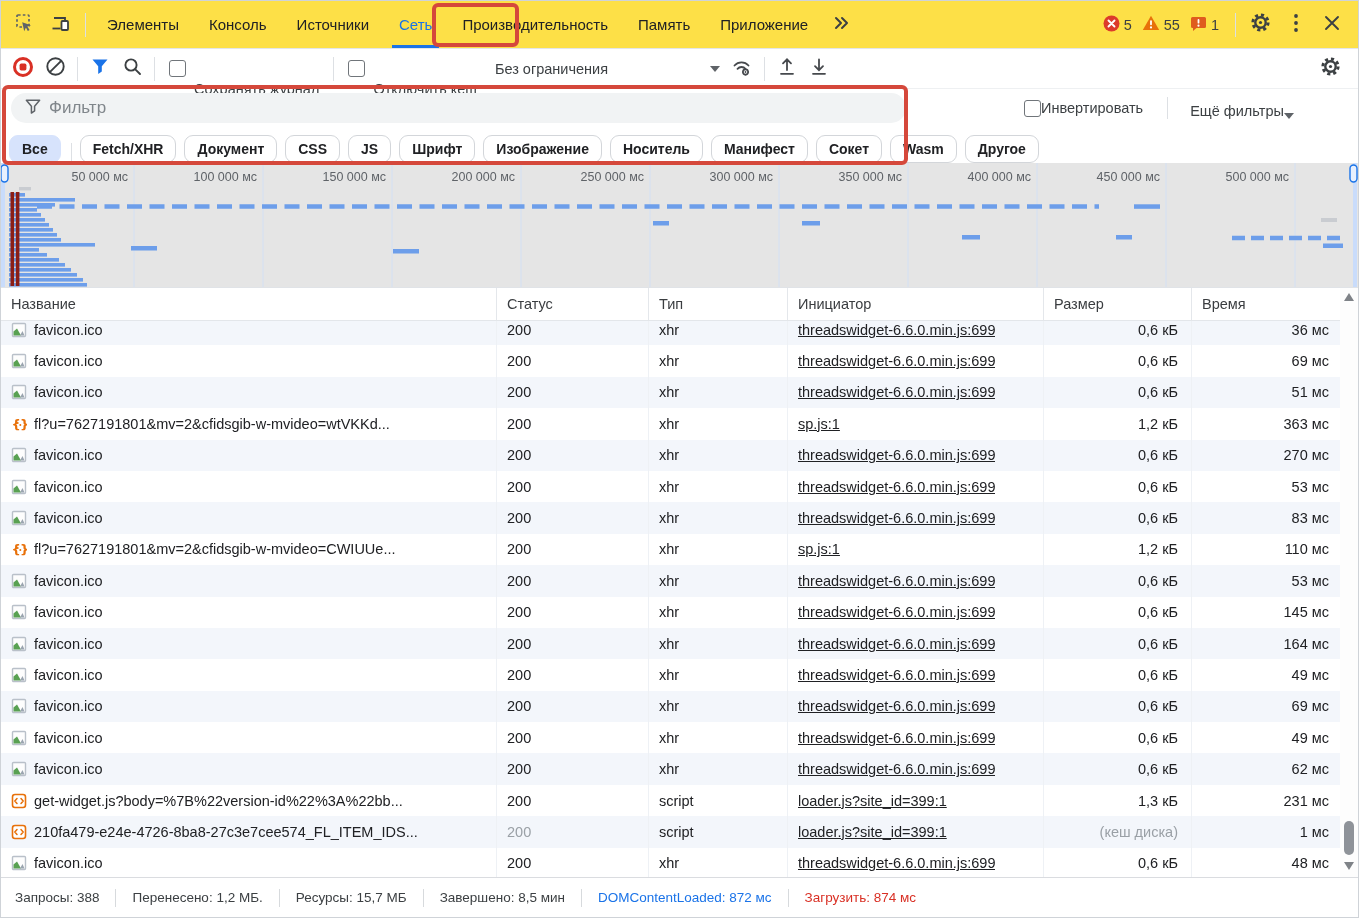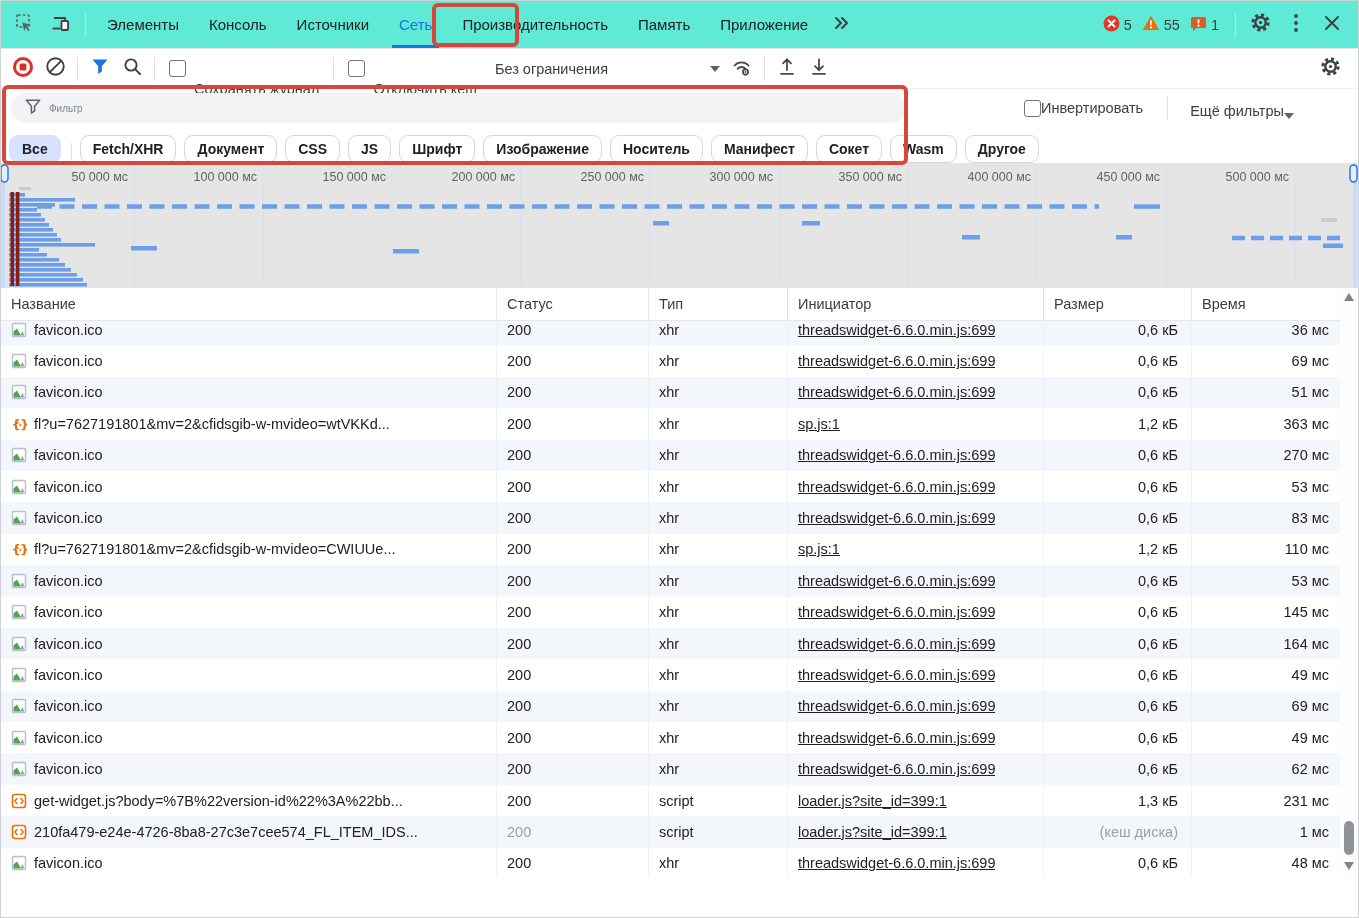--- a/index.html
+++ b/index.html
@@ -2,21 +2,21 @@
 <html><head>
 <meta charset="utf-8">
 <style>
   * { margin:0; padding:0; box-sizing:border-box; }
   html,body { background:#e9e9e9; }
   body { font-family:"Liberation Sans","DejaVu Sans",sans-serif; color:#202124; }
   .devtools { position:relative; width:1359px; height:918px; background:#fff; overflow:hidden;
               border:1px solid #cfd3d8; }
 
   
-  .tabbar { position:absolute; left:0; top:0; width:100%; height:48px; background:#5eead4;
+  .tabbar { position:absolute; left:0; top:0; width:100%; height:48px; background:#fde047;
             border-bottom:1px solid #e3e6ea; display:flex; align-items:stretch; }
   .tabbar .iconbtn { width:36px; display:flex; align-items:center; justify-content:center; cursor:pointer; }
   .vdiv { width:1px; height:24px; background:#dde0e4; align-self:center; margin:0 6px; }
   .tabs { display:flex; align-items:stretch; }
   .tab { display:flex; align-items:center; padding:0 15px; font-size:15px; color:#202124; cursor:pointer; position:relative; white-space:nowrap; }
   .tab.active { color:#1a73e8; }
   .tab.active::after { content:""; position:absolute; left:8px; right:8px; bottom:0; height:3px; background:#1a73e8; }
   .more-tabs { display:flex; align-items:center; padding:0 10px; cursor:pointer; }
   .tab-right { margin-left:auto; display:flex; align-items:center; padding-right:8px; }
   .badge { display:flex; align-items:center; gap:4px; margin-right:10px; font-size:14.5px; color:#3c4043; cursor:pointer; }
@@ -30,21 +30,21 @@
   .chk .lbl { font-size:14.5px; color:#3c4043; white-space:nowrap;margin-top:40px; }
   .throttle { display:flex; align-items:center; justify-content:space-between; width:225px; margin:0 6px 0 10px;
               font-size:14.5px; color:#3c4043; cursor:pointer; }
   .caret { width:0; height:0; border-left:5px solid transparent; border-right:5px solid transparent; border-top:6px solid #5f6368; }
   .toolbar .spacer { flex:1; }
 
   
   .filterrow { position:absolute; left:0; top:88px; width:100%; height:38px; display:flex; align-items:center; }
   .filter-input { display:flex; align-items:center; gap:8px; width:895px; height:30px; margin-left:10px;
                   background:#f1f3f4; border-radius:16px; padding:0 14px; cursor:text; }
-  .filter-input .ph { font-size:10px; color:#80868b; }
+  .filter-input .ph { font-size:17px; color:#80868b; }
   .invert { display:flex; align-items:center; margin-left:118px; cursor:pointer; }
   .invert .lbl { font-size:14.5px; color:#3c4043; white-space:nowrap; }
   .morefilters { display:flex; align-items:flex-end; gap:0; margin-left:24px; padding-left:22px; border-left:1px solid #dde0e4;
                  height:22px; font-size:14.5px; color:#3c4043; cursor:pointer; white-space:nowrap; }
 
   
   .chipsrow { position:absolute; left:0; top:126px; width:100%; height:36px; display:flex; align-items:flex-end; padding-left:8px; }
   .chip { font-family:inherit; font-size:14px; font-weight:600; color:#202124; background:#fff; border:1px solid #d3d6da;
           border-radius:9px; height:28px; padding:0 12px; margin-right:8px; cursor:pointer; white-space:nowrap; }
   .chip.active { background:#d7e3fc; border-color:#d7e3fc; }
@@ -748,17 +748,25 @@
         </div>
       </div>
   </div>
 
   <div class="vscroll">
     <div class="arrow-up"></div>
     <div class="thumb"></div>
     <div class="arrow-down"></div>
   </div>
 
+  <div class="statusbar">
+      <span class="sb-item">Запросы: 388</span>
+      <span class="sb-item">Перенесено: 1,2 МБ.</span>
+      <span class="sb-item">Ресурсы: 15,7 МБ</span>
+      <span class="sb-item">Завершено: 8,5 мин</span>
+      <span class="sb-item blue">DOMContentLoaded: 872 мс</span>
+      <span class="sb-item red">Загрузить: 874 мс</span>
+    </div>
 
   <div class="annotation ann-net"></div>
   <div class="annotation ann-filter"></div>
 
 </div>
 
 </body></html>

